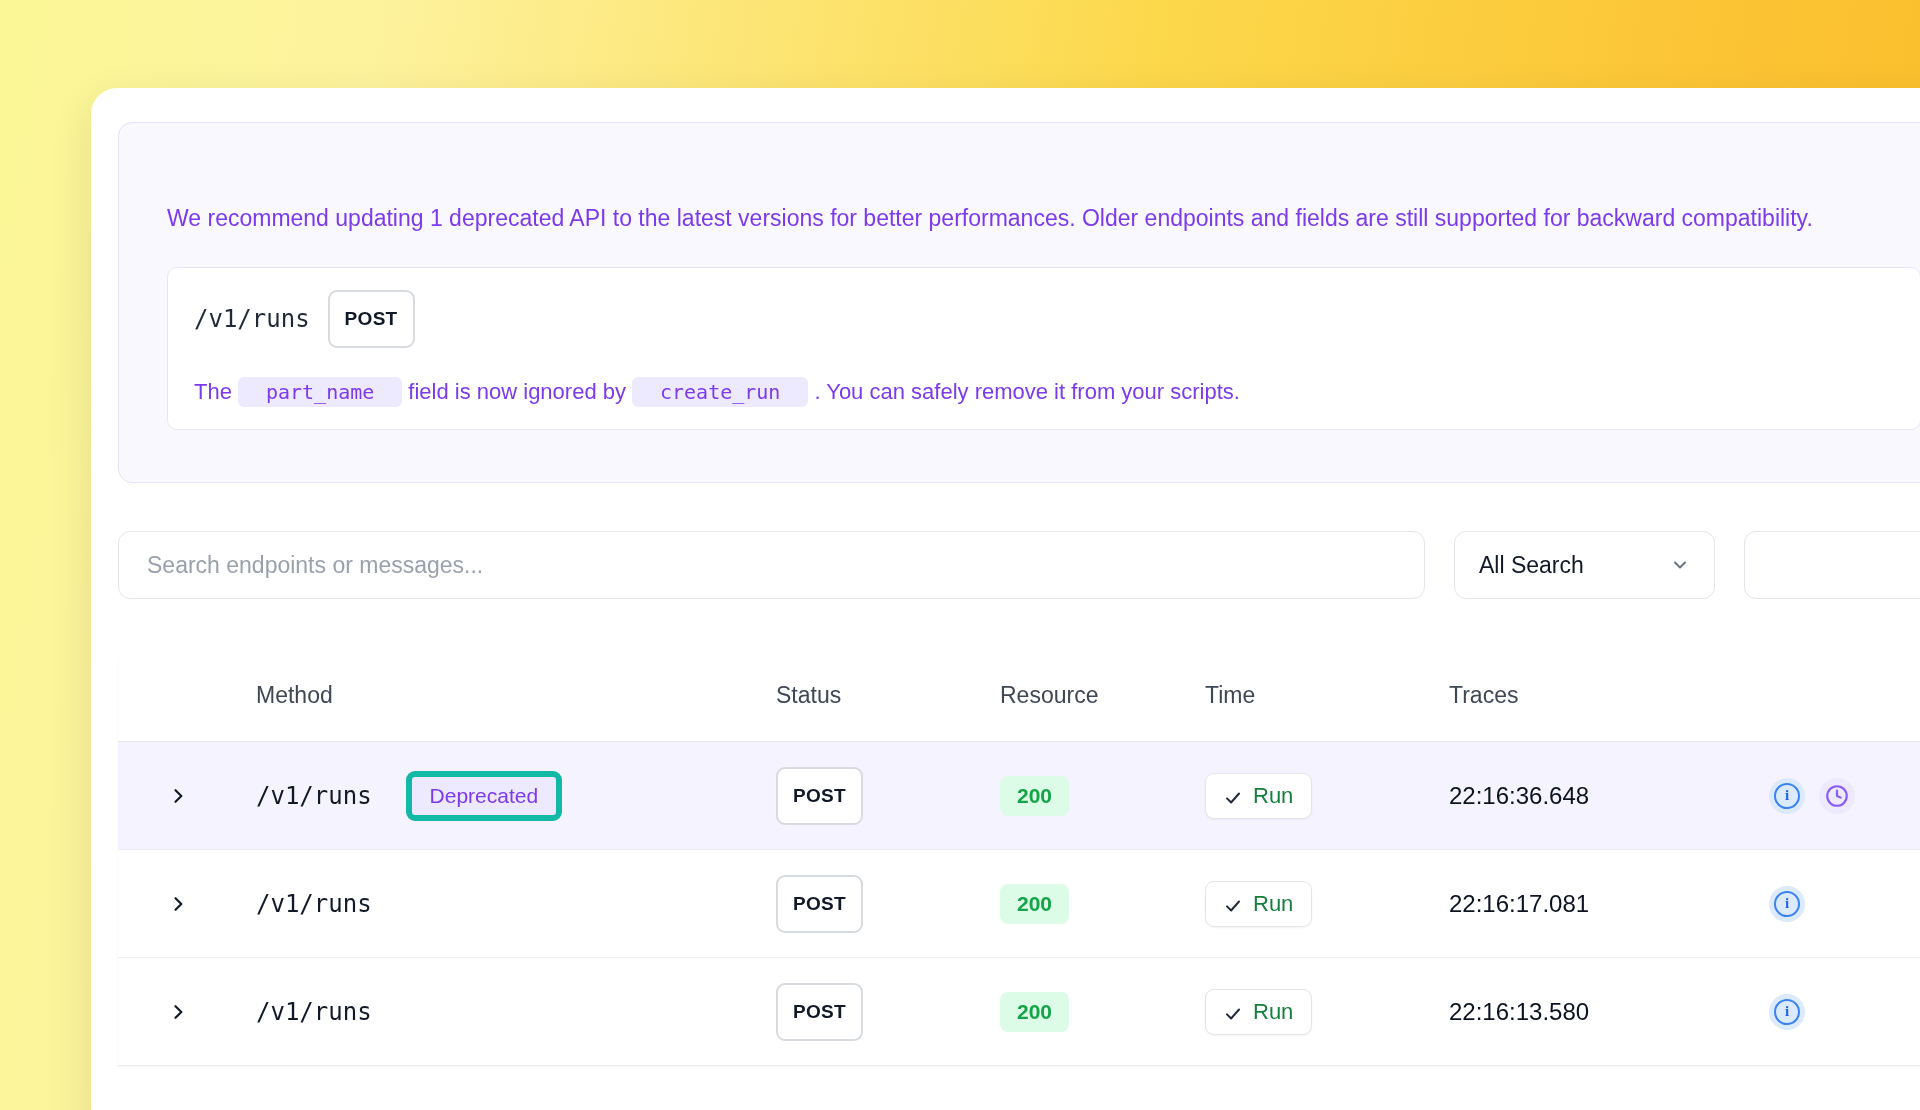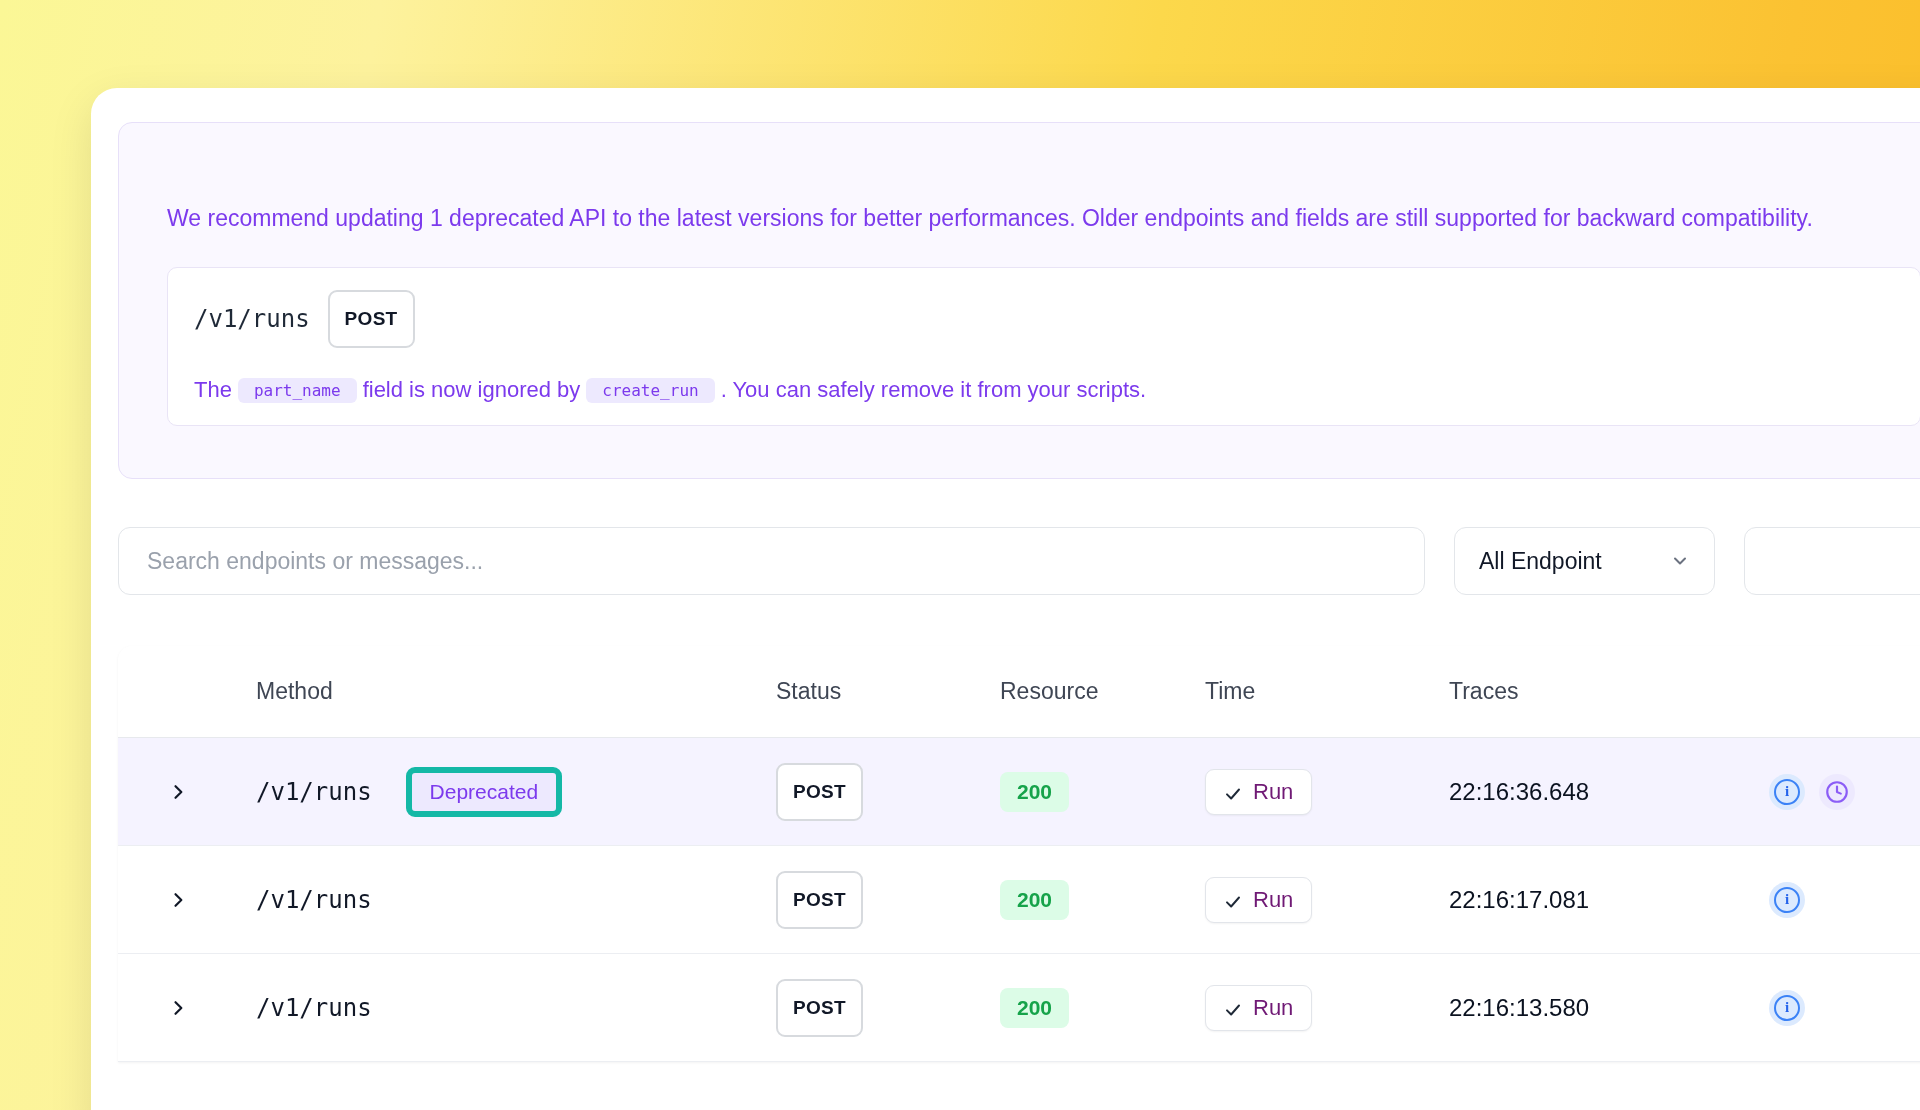--- a/index.html
+++ b/index.html
@@ -49,21 +49,21 @@
     border-radius:9px; padding:16px 15px;
     font-size:19px; font-weight:700; color:#111827; letter-spacing:.3px;
   }
   .dep-note {
     margin-top:29px; font-size:22px; color:#7c3aed; display:flex;
     align-items:center; flex-wrap:wrap; gap:6px;text-align:right;
   }
   .code-chip {
     font-family:"DejaVu Sans Mono", monospace;
     background:#ede9fe; color:#7c3aed;
-    border-radius:6px; padding:3px 16px; font-size:16px;
+    border-radius:6px; padding:3px 28px; font-size:20px;
   }
 
   
   .toolbar { margin-top:48px; display:flex; align-items:center; }
   .search-box {
     width:1445px; height:68px; border:1px solid #e3e6ea; border-radius:12px;
     background:#fff; padding:0 28px; font-size:23px; color:#111827;
     font-family:"Liberation Sans", sans-serif; outline:none;
   }
   .search-box::placeholder { color:#9aa1ac; }
@@ -109,21 +109,21 @@
   }
 
   .status-badge {
     display:inline-block; background:#dcfce7; color:#16a34a;
     font-size:21px; font-weight:700; border-radius:8px; padding:8px 17px;
   }
 
   .run-button {
     display:inline-flex; align-items:center; gap:11px;
     background:#fff; border:1px solid #e2e5ea; border-radius:9px;
-    padding:9px 18px; font-size:22px; color:#701a75;
+    padding:9px 18px; font-size:22px; color:#15803d;
     box-shadow:0 1px 2px rgba(0,0,0,.05); cursor:pointer;
   }
   .run-button .check { width:18px; height:18px; color:#1f2937; }
   .run-button .check svg { width:18px; height:18px; }
 
   .row-time { font-size:24px; color:#0b1220; }
 
   .cell-traces { display:flex; align-items:center; gap:14px; padding-left:2px; }
   .trace-icon {
     width:36px; height:36px; border-radius:50%;
@@ -158,21 +158,21 @@
         <span>field is now ignored by</span>
         <span class="code-chip">create_run</span>
         <span>. You can safely remove it from your scripts.</span>
       </p>
     </div>
   </div>
 
   <div class="toolbar">
     <input class="search-box" type="text" placeholder="Search endpoints or messages..." style="">
     <div class="method-filter">
-      <span class="label">All Endpoint</span>
+      <span class="label">All Search</span>
       <span class="chev">
         <svg viewBox="0 0 24 24" fill="none" stroke="currentColor" stroke-width="2.4" stroke-linecap="round" stroke-linejoin="round">
             <polyline points="6 9 12 15 18 9"></polyline>
           </svg>
       </span>
     </div>
     <div class="filter-sliver"></div>
   </div>
 
   <div class="log-table">

